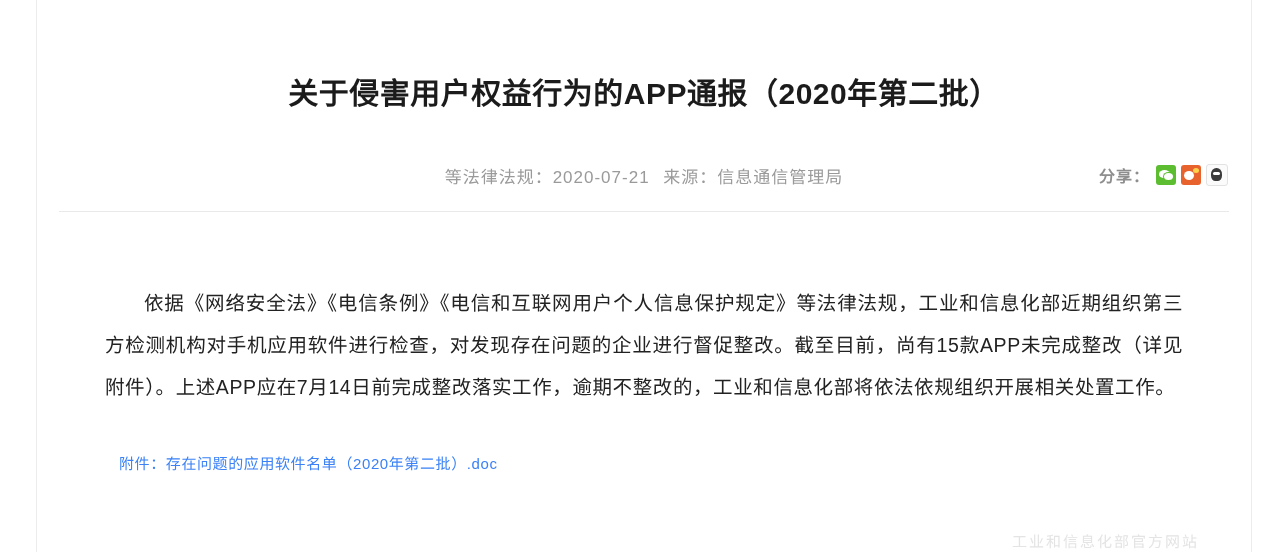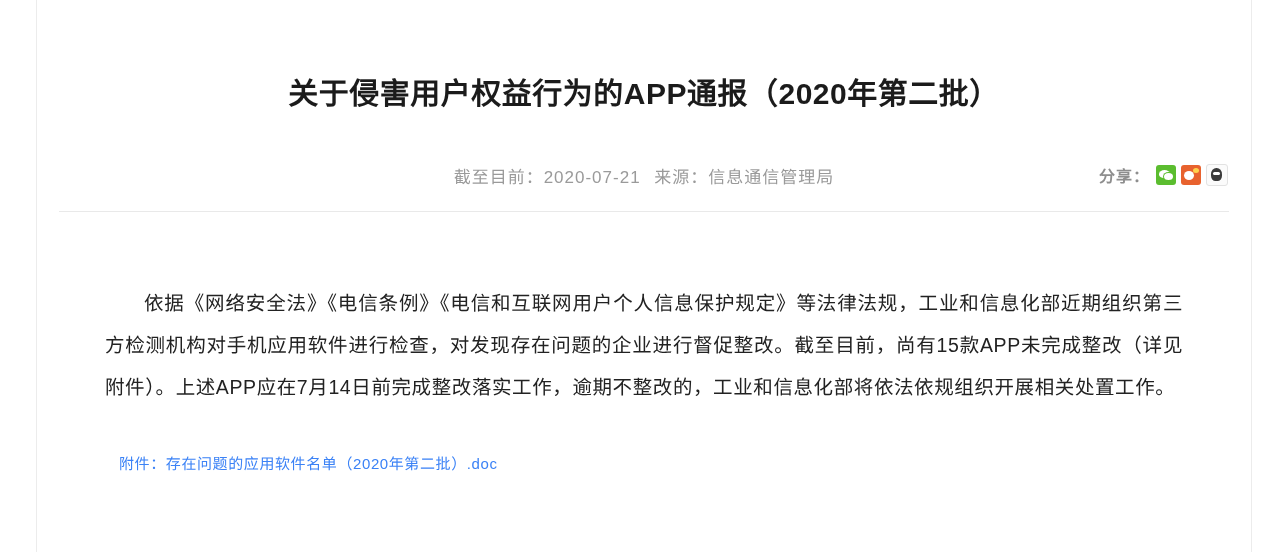--- a/index.html
+++ b/index.html
@@ -208,35 +208,36 @@
 
   <div class="gutter-left"></div>
   <div class="gutter-right"></div>
 
   <div class="content">
 
     <h1 class="doc-title">关于侵害用户权益行为的APP通报（2020年第二批）</h1>
 
     <div class="meta-row">
       <div class="meta-text">
-        <span>截至目前：</span><span>2020-07-21</span><span class="sep">&nbsp;</span><span>来源：</span><span>信息通信管理局</span>
+        <span>等法律法规：</span><span>2020-07-21</span><span class="sep">&nbsp;</span><span>来源：</span><span>信息通信管理局</span>
       </div>
 
       <div class="share-box">
         <span class="share-label">分享：</span>
         <span class="share-icon wechat"></span>
         <span class="share-icon weibo"></span>
         <span class="share-icon qzone"></span>
       </div>
     </div>
 
     <div class="divider"></div>
 
     <div class="body-area">
       <p class="body-p indent">依据《网络安全法》《电信条例》《电信和互联网用户个人信息保护规定》等法律法规，工业和信息化部近期组织第三方检测机构对手机应用软件进行检查，对发现存在问题的企业进行督促整改。截至目前，尚有15款APP未完成整改（详见附件）。上述APP应在7月14日前完成整改落实工作，逾期不整改的，工业和信息化部将依法依规组织开展相关处置工作。</p>
 
       <p class="attachment">附件：存在问题的应用软件名单（2020年第二批）.doc</p>
     </div>
 
+    <div class="watermark">工业和信息化部官方网站</div>
   </div>
 
   <div class="bottom-edge"></div>
 </div>
 
 </body></html>

